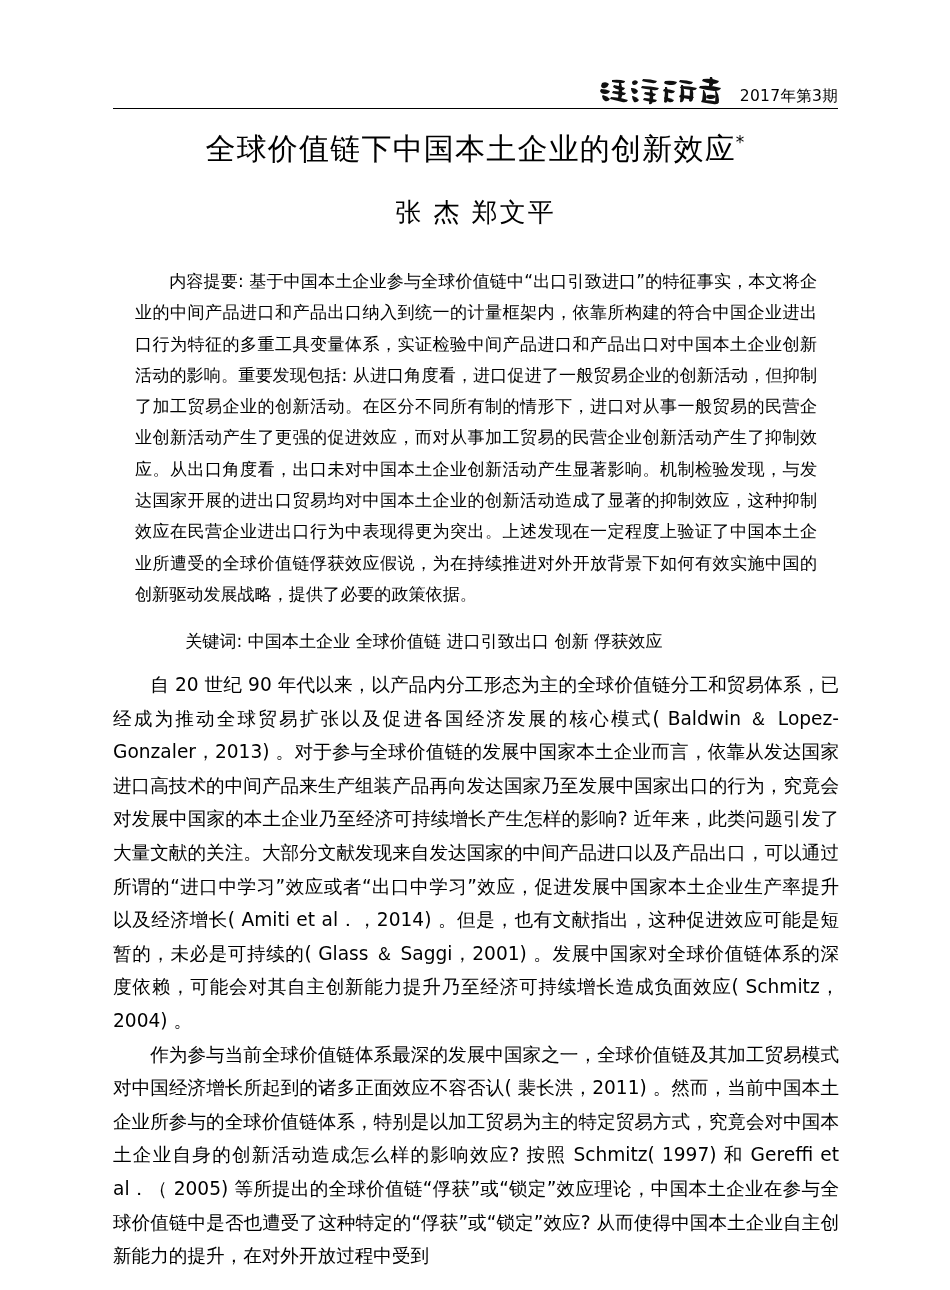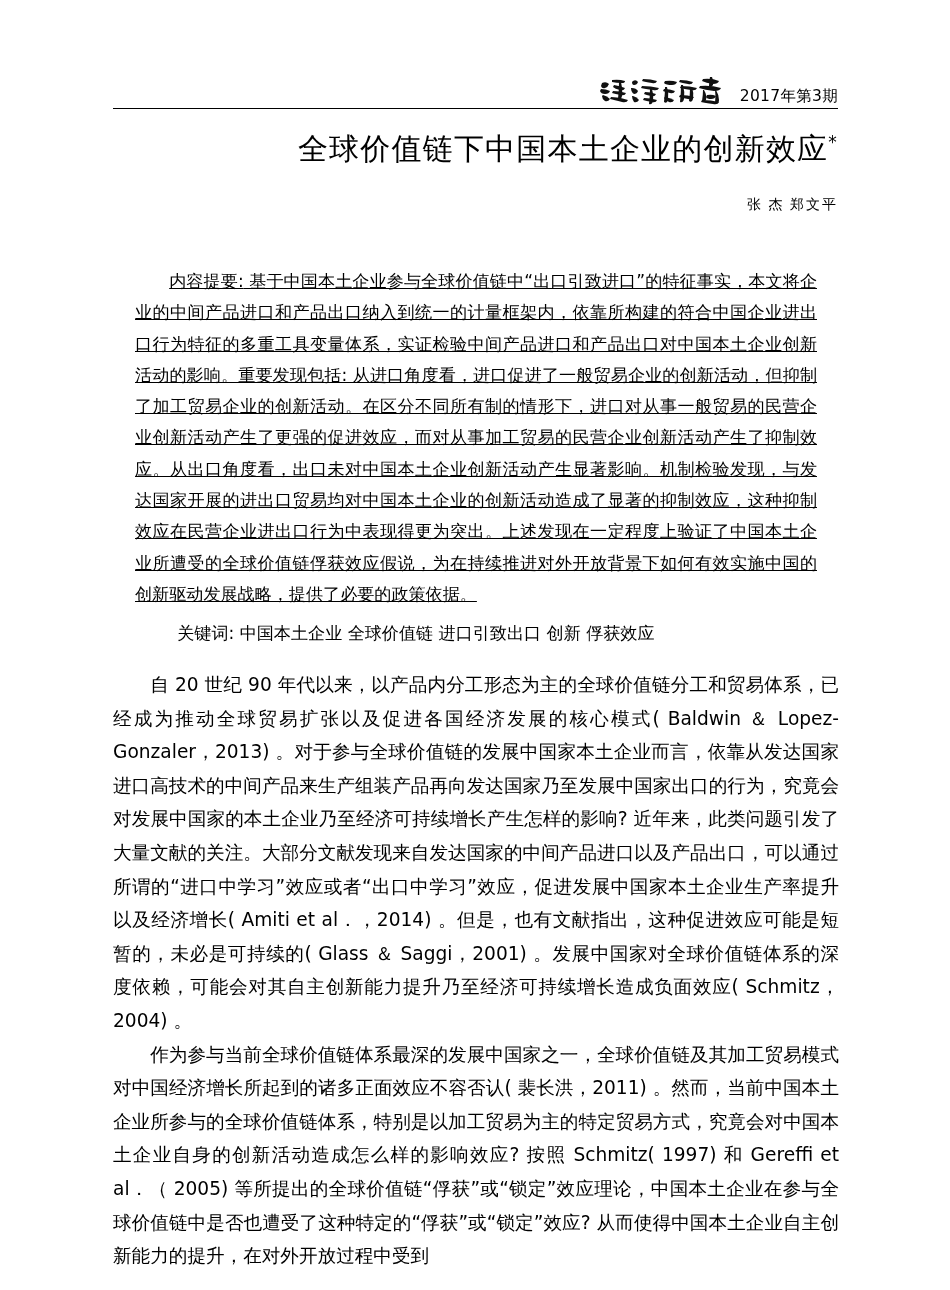--- a/index.html
+++ b/index.html
@@ -54,64 +54,62 @@
     height: 1px;
     background: #000000;
   }
 
   
   .title-block {
     position: absolute;
     left: 113px;
     top: 130px;
     width: 725px;
-    text-align: right;
+    text-align: center;
   }
   .article-title {
     font-size: 30px;
     font-weight: normal;
     letter-spacing: 1.2px;
     line-height: 1.25;
     margin: 0;
     white-space: nowrap;
   }
   .title-mark {
     font-size: 17px;
     vertical-align: super;
     line-height: 0;
   }
   .authors {
     margin-top: 28px;
-    font-size: 14px;
+    font-size: 26px;
     letter-spacing: 2px;
     line-height: 1.3;
-    font-family: Liberation Serif, serif;
   }
 
   
   .abstract-block {
     position: absolute;
     left: 135px;
     top: 266px;
     width: 682px;
     font-size: 17.1px;
     line-height: 31.3px;
     text-align: justify;
     text-justify: inter-ideograph;
   }
   .abstract-body {
     text-indent: 2em;
     margin: 0;
-    text-decoration: underline;
   }
   .abstract-label {
     letter-spacing: 0;
   }
   .keywords {
-    margin: 8px;
+    margin: 16px;
     text-indent: 2em;
   }
 
   
   .section-heading {
     position: absolute;
     left: 113px;
     top: 629px;
     width: 725px;
     text-align: center;

